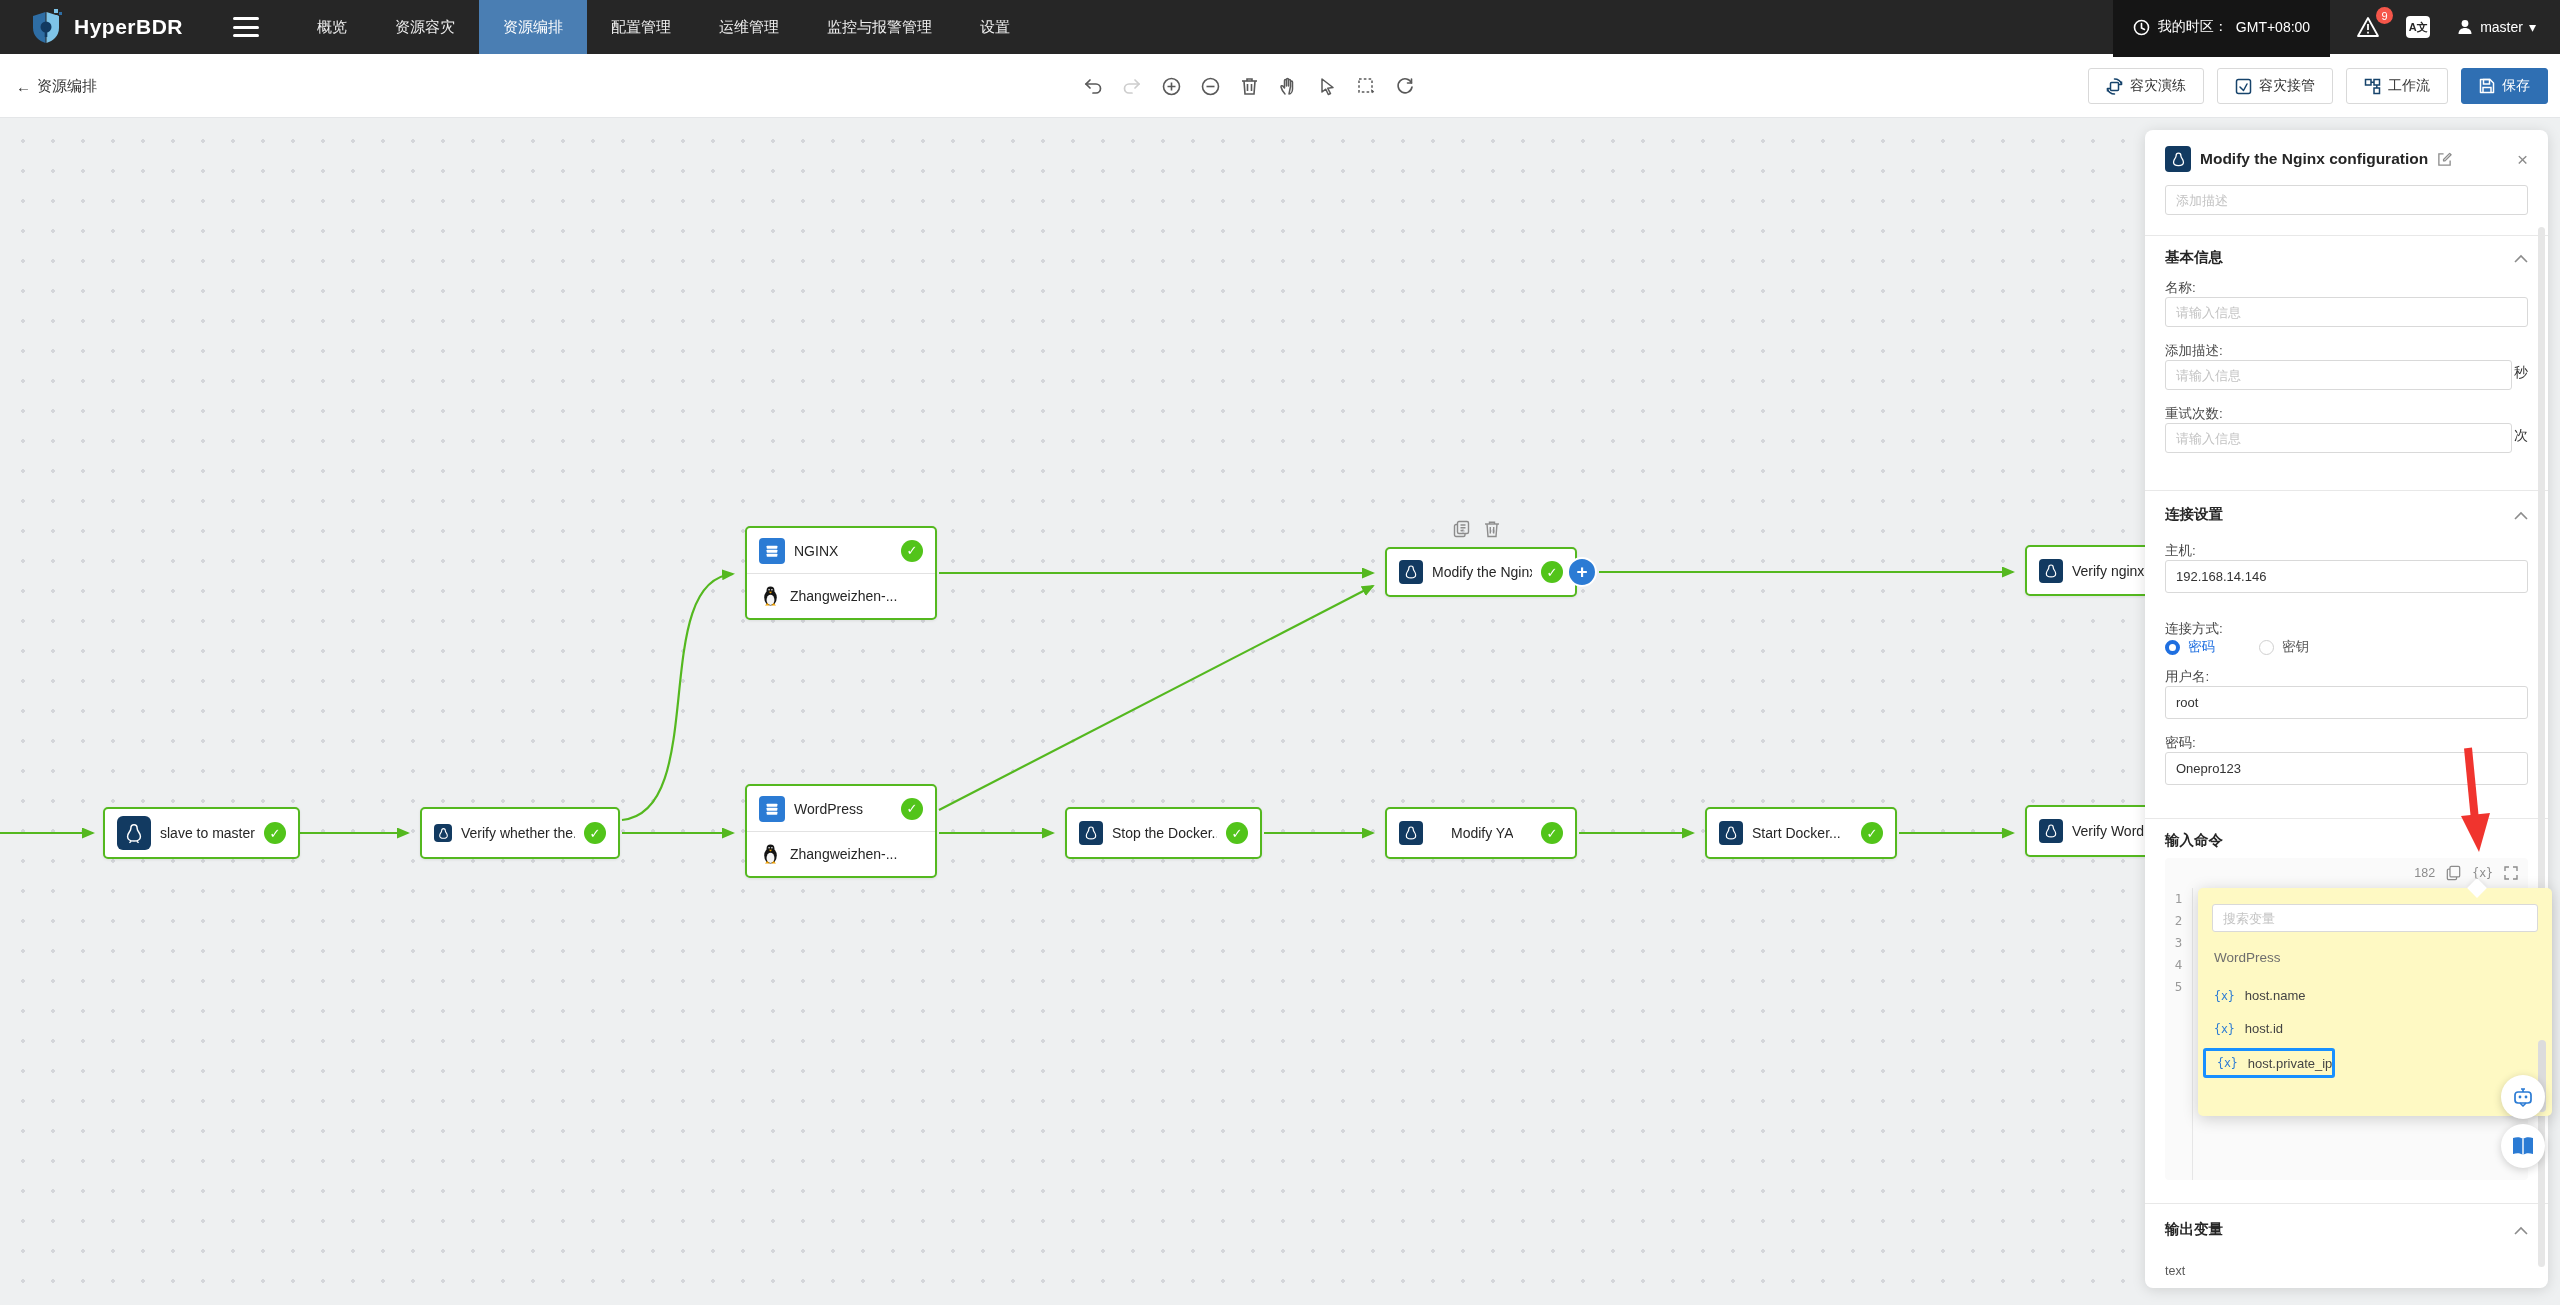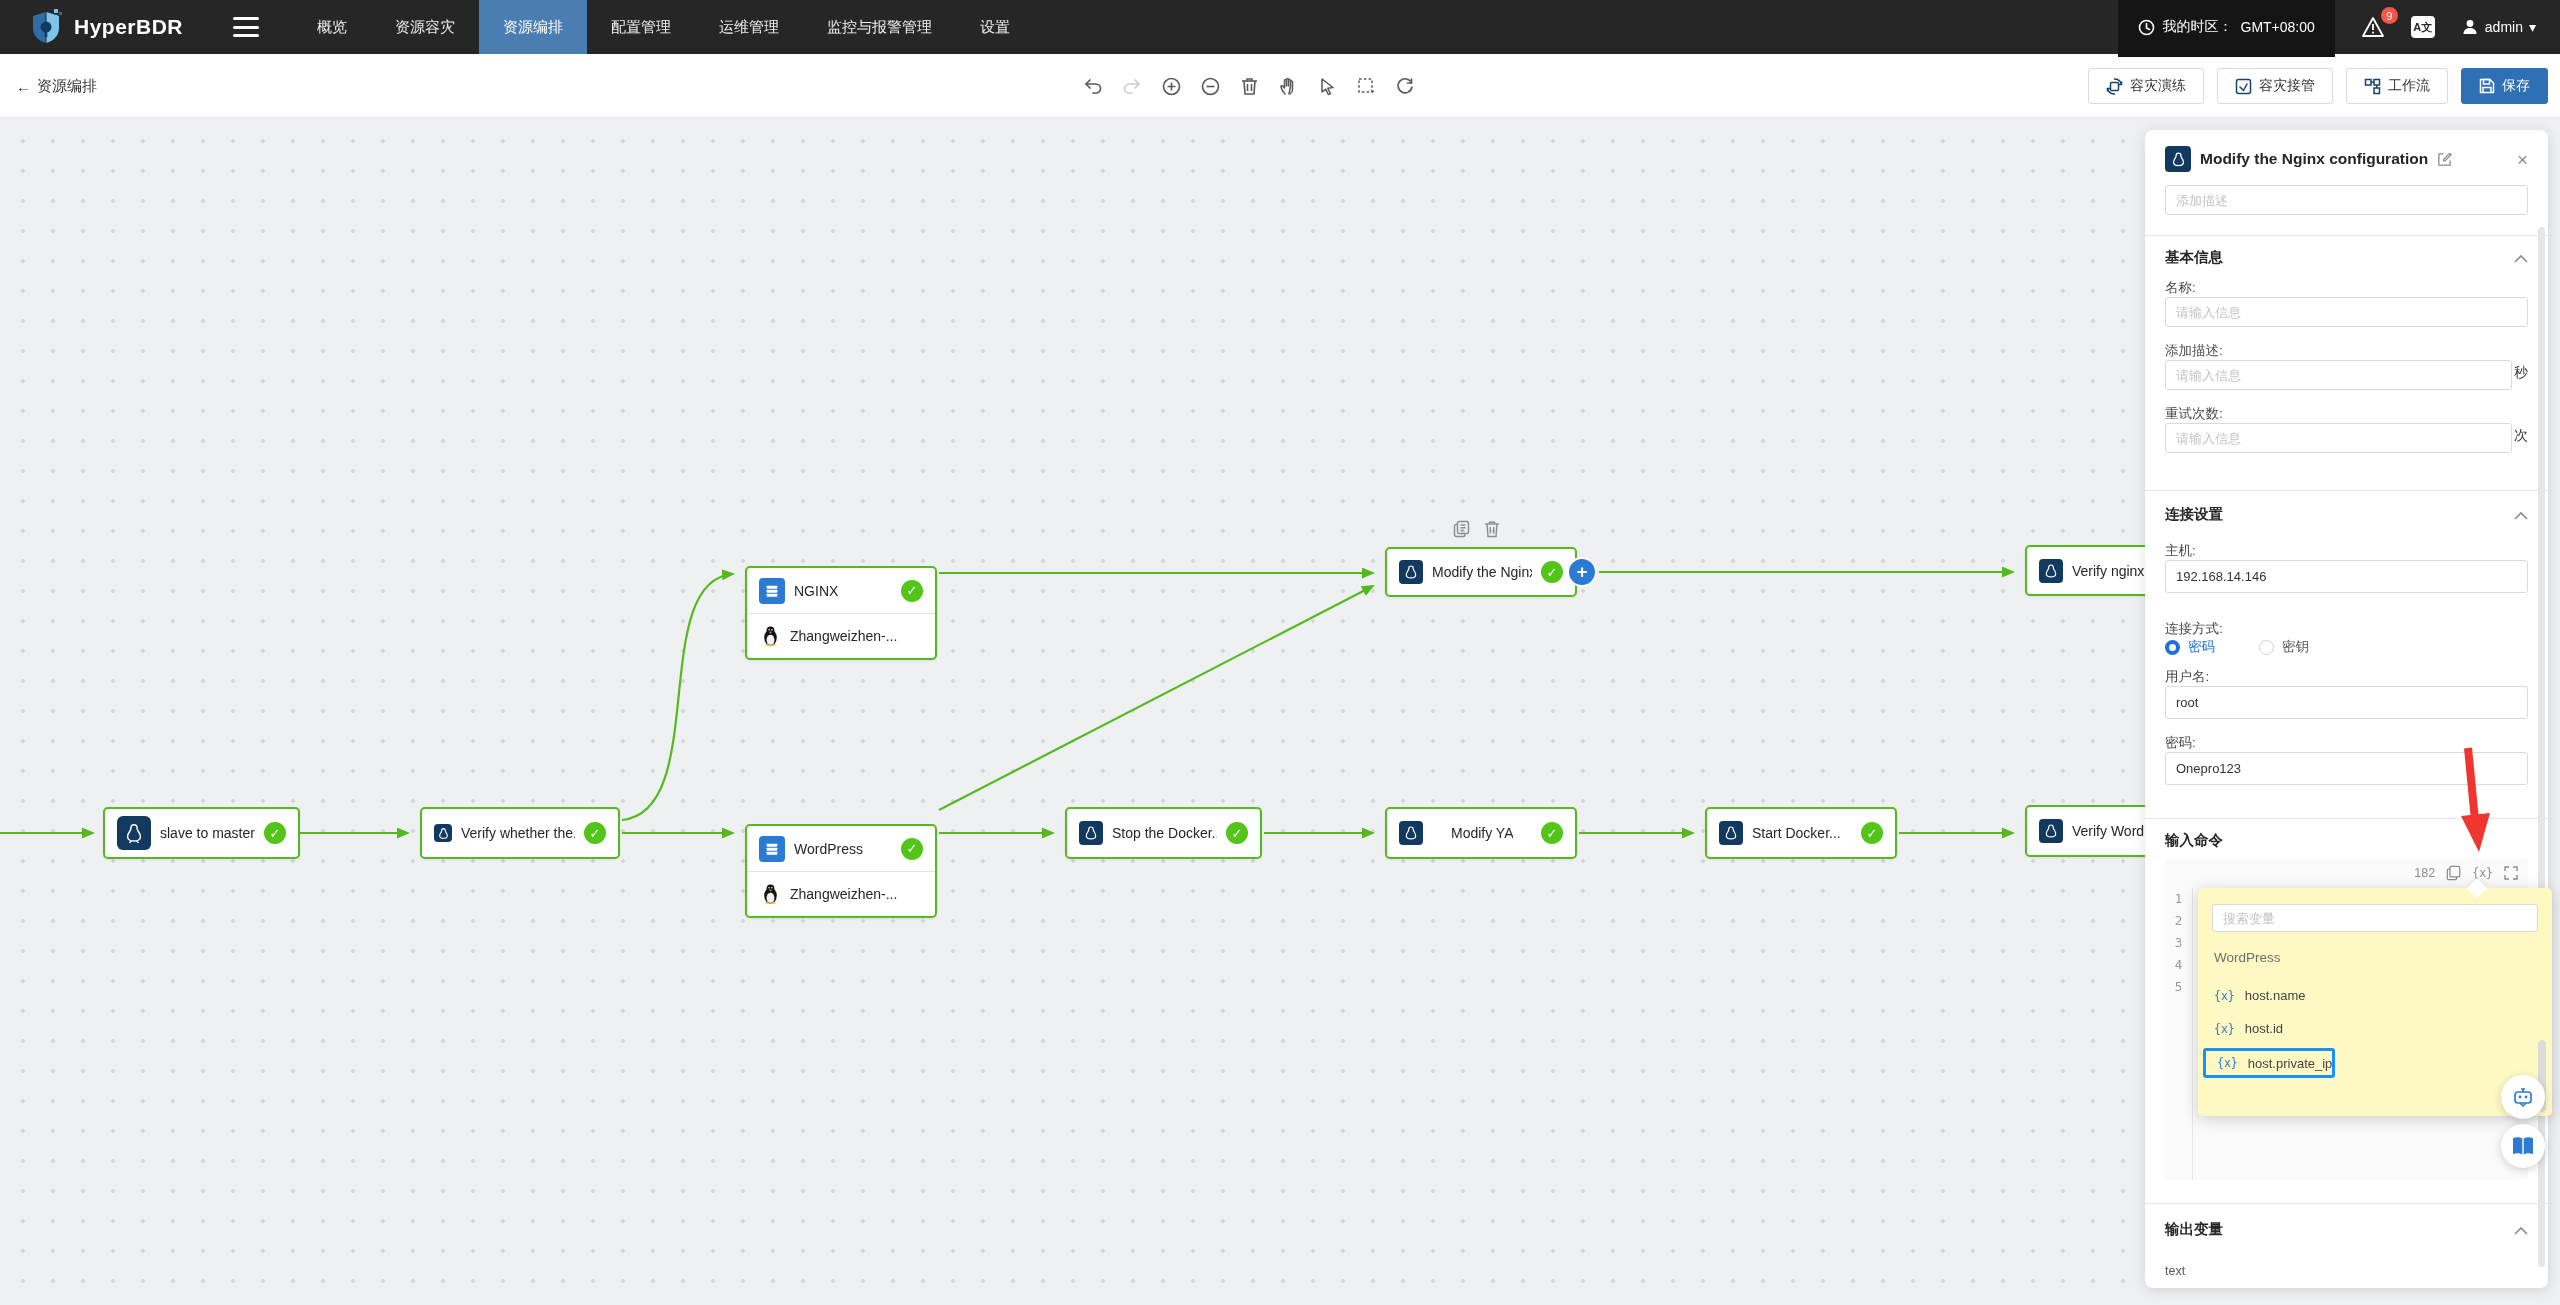--- a/index.html
+++ b/index.html
@@ -33,21 +33,21 @@
   
   .canvas { position:absolute; left:0; top:118px; width:2560px; height:1187px; background-color:#eef0f1; background-image:radial-gradient(#d4d6da 1.6px, transparent 1.6px); background-size:30px 30px; background-position:8px 8px; z-index:10; }
   .edges { position:absolute; left:0; top:0; width:2560px; height:1187px; }
   .node { position:absolute; height:52px; background:#fff; border:2px solid #54b81f; border-radius:5px; display:flex; align-items:center; gap:9px; padding:0 12px; box-shadow:0 1px 3px rgba(0,0,0,.08); cursor:pointer; z-index:20; }
   .nlabel { font-size:14px; color:#262626; white-space:nowrap; overflow:hidden; flex:1; }
   .nicon { border-radius:4px; display:flex; align-items:center; justify-content:center; flex:none; }
   .nicon.navy { background:#123a61; width:24px; height:24px; }
   .nicon.navy.lg { width:34px; height:34px; border-radius:6px; }
   .nicon.blue { background:#2b7bd4; width:26px; height:26px; }
   .ncheck { width:22px; height:22px; border-radius:50%; background:#52c41a; color:#fff; font-size:13px; font-weight:bold; display:flex; align-items:center; justify-content:center; flex:none; }
-  .gnode { position:absolute; width:192px; background:#fff; border:2px solid #54b81f; border-radius:5px; box-shadow:0 1px 3px rgba(0,0,0,.08); cursor:pointer; z-index:20;margin-top:40px; }
+  .gnode { position:absolute; width:192px; background:#fff; border:2px solid #54b81f; border-radius:5px; box-shadow:0 1px 3px rgba(0,0,0,.08); cursor:pointer; z-index:20; }
   .grow { height:45px; display:flex; align-items:center; gap:9px; padding:0 12px; }
   .grow + .grow { border-top:1px solid #e2e2e2; }
   .plus-circle { position:absolute; width:30px; height:30px; border-radius:50%; background:#2b7bd4; border:2px solid #fff; color:#fff; font-size:19px; font-weight:bold; display:flex; align-items:center; justify-content:center; z-index:25; cursor:pointer; }
   .hover-tools { position:absolute; display:flex; gap:14px; z-index:25; }
   .hover-tools .ht { cursor:pointer; }
 
   
   .panel { position:absolute; left:2145px; top:130px; width:403px; height:1158px; background:#fff; border-radius:8px; box-shadow:0 2px 14px rgba(0,0,0,.13); z-index:50; }
   .p-pad { position:absolute; left:20px; right:20px; }
   .p-head { top:16px; display:flex; align-items:center; gap:9px; }
@@ -137,21 +137,21 @@
       <span class="badge">9</span>
     </div>
     <div class="nav-ic">
       <span class="lang-box">A文</span>
     </div>
     <div class="user-wrap">
       <svg width="18" height="18" viewBox="0 0 18 18">
         <circle cx="9" cy="5.5" r="3.4" fill="#fff"></circle>
         <path d="M2.5 16 c0-4 3-6 6.5-6 s6.5 2 6.5 6 Z" fill="#fff"></path>
       </svg>
-      <span>admin</span>
+      <span>master</span>
       <span>▾</span>
     </div>
   </div>
 </div>
 
 <div class="toolbar">
   <div class="breadcrumb">
     <span>←</span>
     <span>资源编排</span>
   </div>

